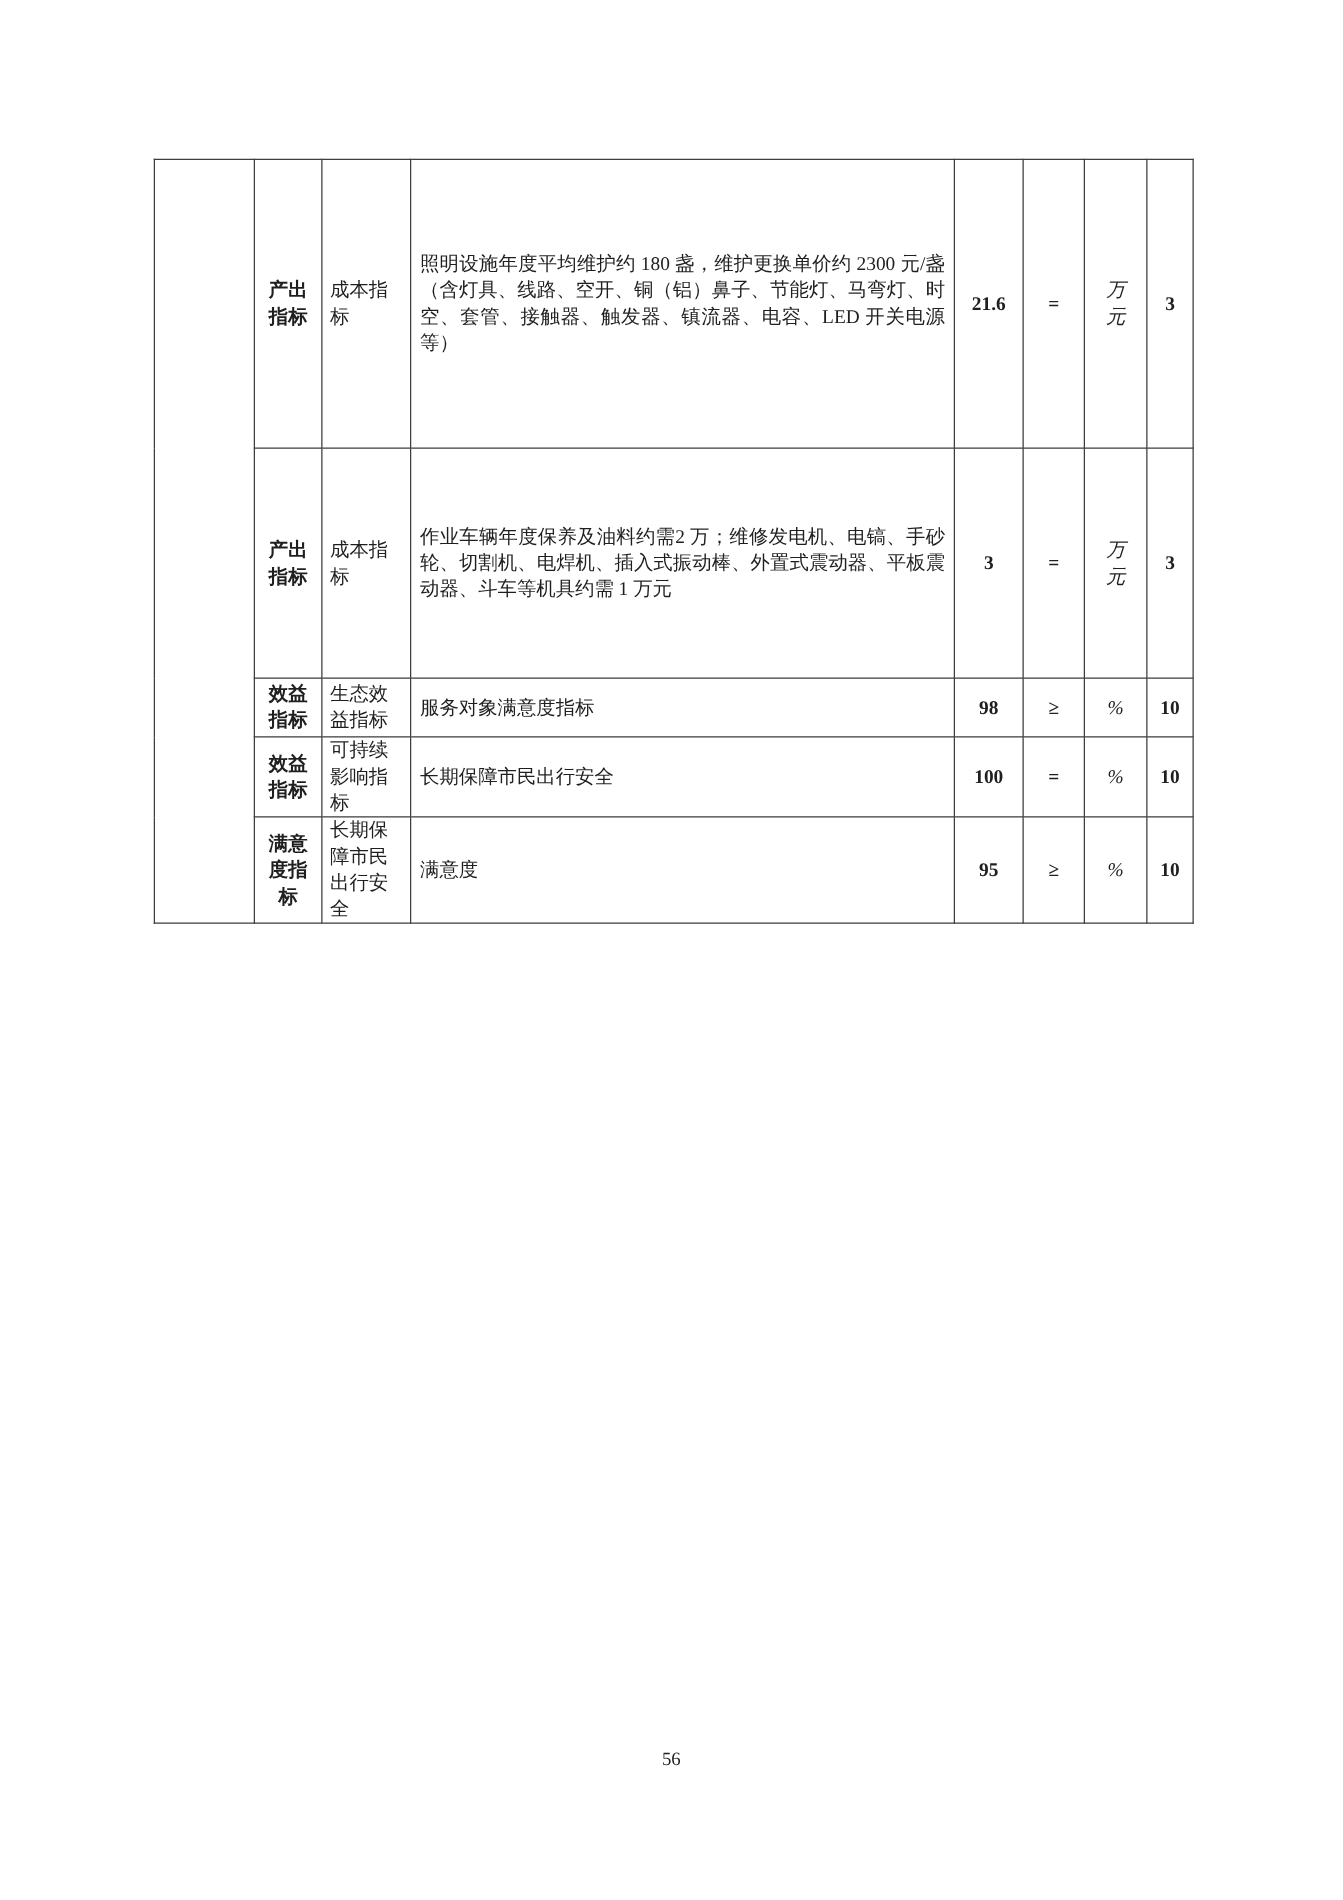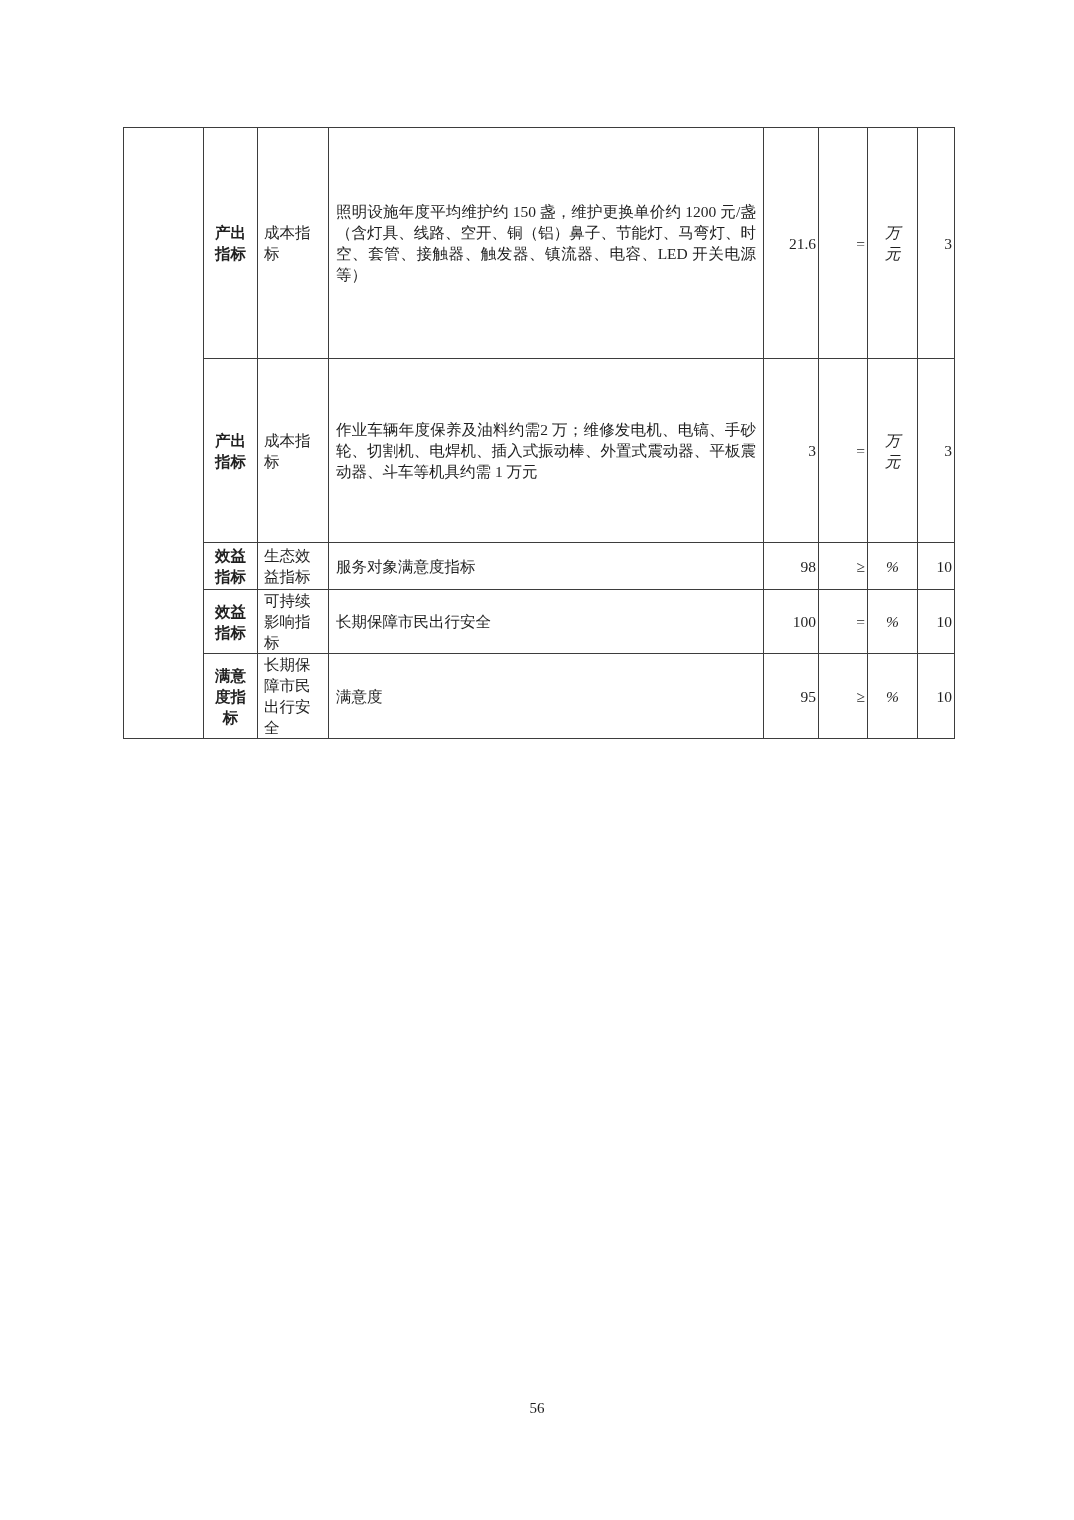--- a/index.html
+++ b/index.html
@@ -46,22 +46,23 @@
     padding: 0 6px;
     word-break: break-all;
   }
   td.desc-cell {
     text-align: justify;
     padding: 0 7px;
     line-height: 23px;
     word-break: break-all;
   }
   td.val-cell, td.op-cell, td.weight-cell {
-    text-align: right;
+    text-align: center;
     padding: 0 2px;
+    font-weight: bold;
   }
   td.unit-cell {
     text-align: center;
     padding: 0 11px;
     word-break: break-all;
     font-style: italic;
   }
   .page-number {
     position: absolute;
     top: 1400px;
@@ -87,21 +88,21 @@
       <col style="width:49px">
       <col style="width:50px">
       <col style="width:37px">
     </colgroup>
 
     <tbody>
         <tr style="height:231px;">
       <td class="spanner-cell" rowspan="5"></td>
       <td class="cat-cell">产出指标</td>
       <td class="subcat-cell">成本指标</td>
-      <td class="desc-cell">照明设施年度平均维护约 150 盏，维护更换单价约 1200 元/盏（含灯具、线路、空开、铜（铝）鼻子、节能灯、马弯灯、时空、套管、接触器、触发器、镇流器、电容、LED 开关电源等）</td>
+      <td class="desc-cell">照明设施年度平均维护约 180 盏，维护更换单价约 2300 元/盏（含灯具、线路、空开、铜（铝）鼻子、节能灯、马弯灯、时空、套管、接触器、触发器、镇流器、电容、LED 开关电源等）</td>
       <td class="val-cell">21.6</td>
       <td class="op-cell">=</td>
       <td class="unit-cell">万元</td>
       <td class="weight-cell">3</td>
     </tr>
 
     <tr style="height:184px;">
       <td class="cat-cell">产出指标</td>
       <td class="subcat-cell">成本指标</td>
       <td class="desc-cell">作业车辆年度保养及油料约需2 万；维修发电机、电镐、手砂轮、切割机、电焊机、插入式振动棒、外置式震动器、平板震动器、斗车等机具约需 1 万元</td>

